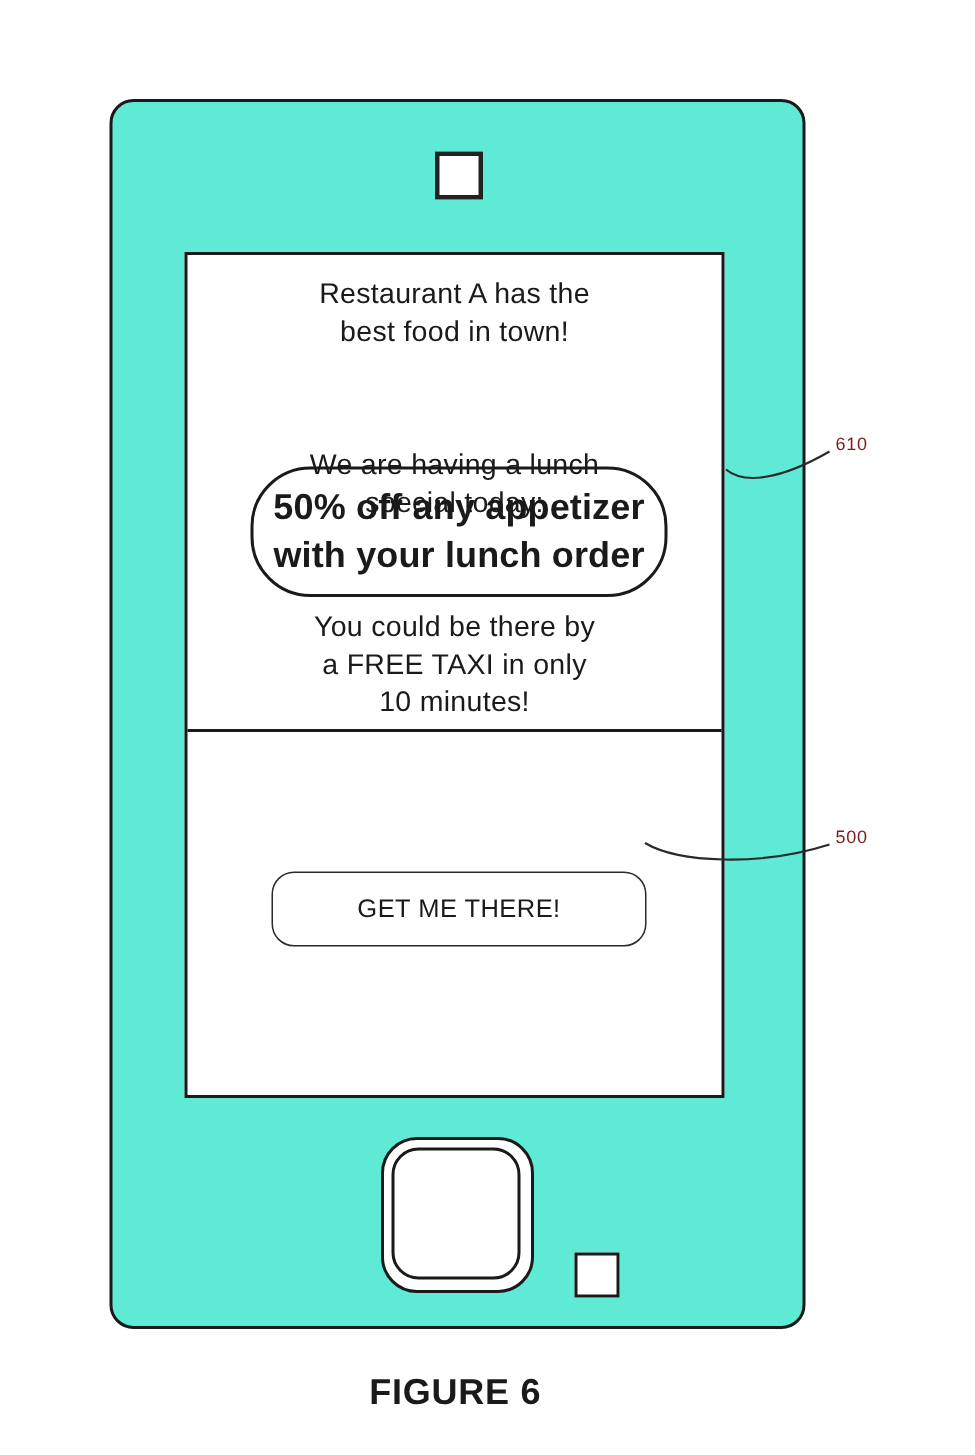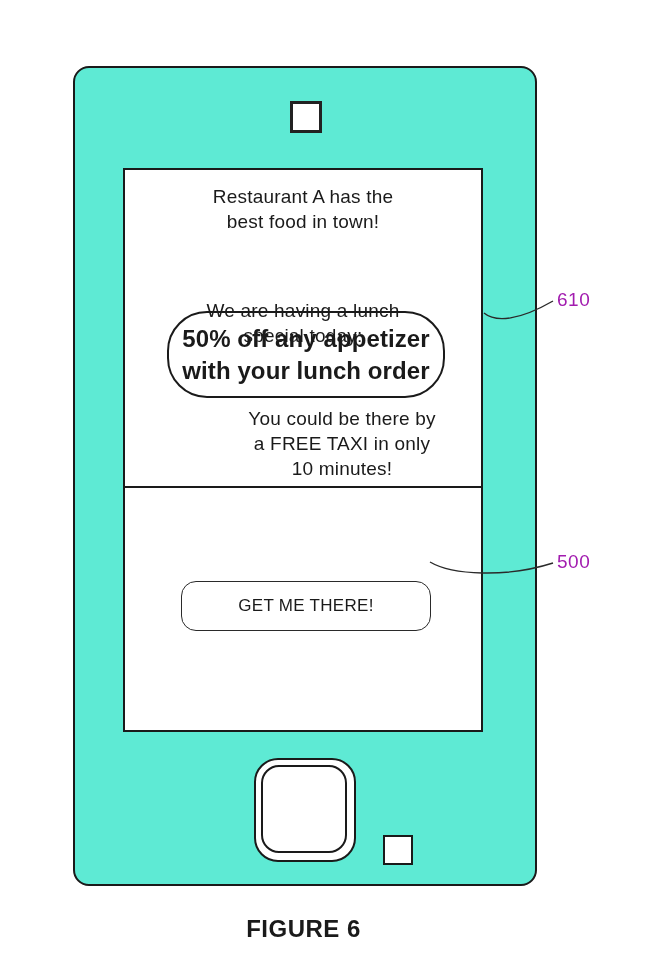--- a/index.html
+++ b/index.html
@@ -46,21 +46,21 @@
     position: absolute;
     left: 0; width: 100%;
     text-align: center;
     font-size: 19px;
     line-height: 25px;
     white-space: pre-line;
     letter-spacing: 0.2px;
   }
   .msg-intro   { top: 14px; }
   .msg-special { top: 83px; margin-top: 45px; }
-  .msg-taxi    { top: 236px; padding-left: 39px; }
+  .msg-taxi    { top: 236px; }
   .offer-bubble {
     position: absolute;
     left: 42px; top: 141px;
     width: 278px; height: 87px;
     border: 2px solid #1a1a1a;
     border-radius: 40px;
     box-sizing: border-box;
     display: flex;
     align-items: center;
     justify-content: center;
@@ -124,23 +124,23 @@
   }
   
   .leader-svg {
     position: absolute;
     left: 0; top: 0;
     width: 650px; height: 970px;
     pointer-events: none;
   }
   .ref-label {
     position: absolute;
-    font-size: 19px;
+    font-size: 12px;
     letter-spacing: 0.5px;
-    color: #a21caf;
+    color: #7f1d1d;
   }
   .ref-610 { left: 557px; top: 289px; }
   .ref-620 { left: 557px; top: 551px; }
   
   .figure-caption {
     position: absolute;
     left: 0; top: 915px;
     width: 607px;
     text-align: center;
     font-size: 24px;

